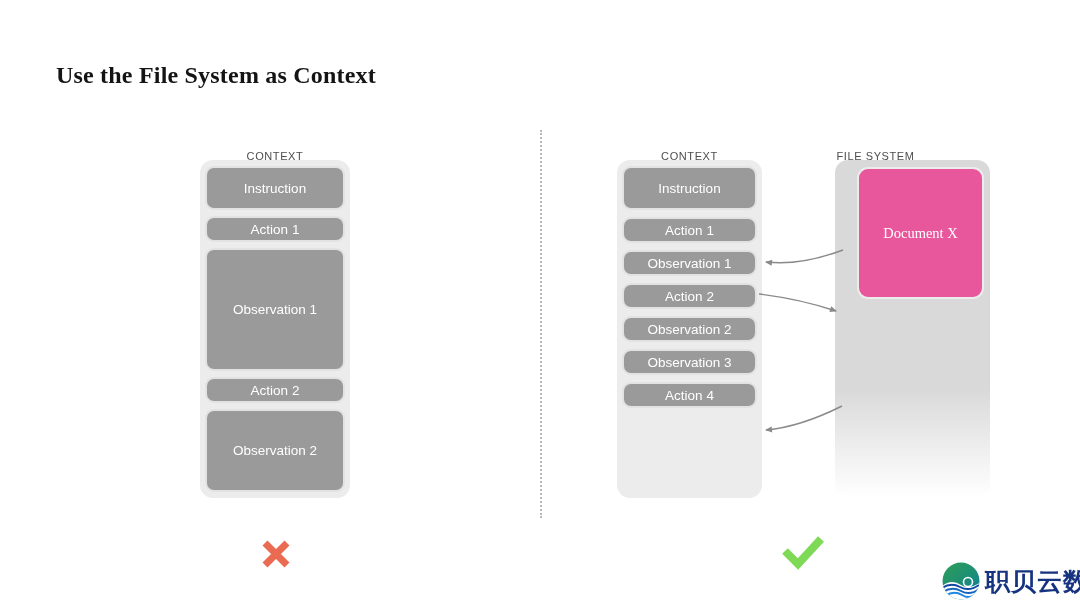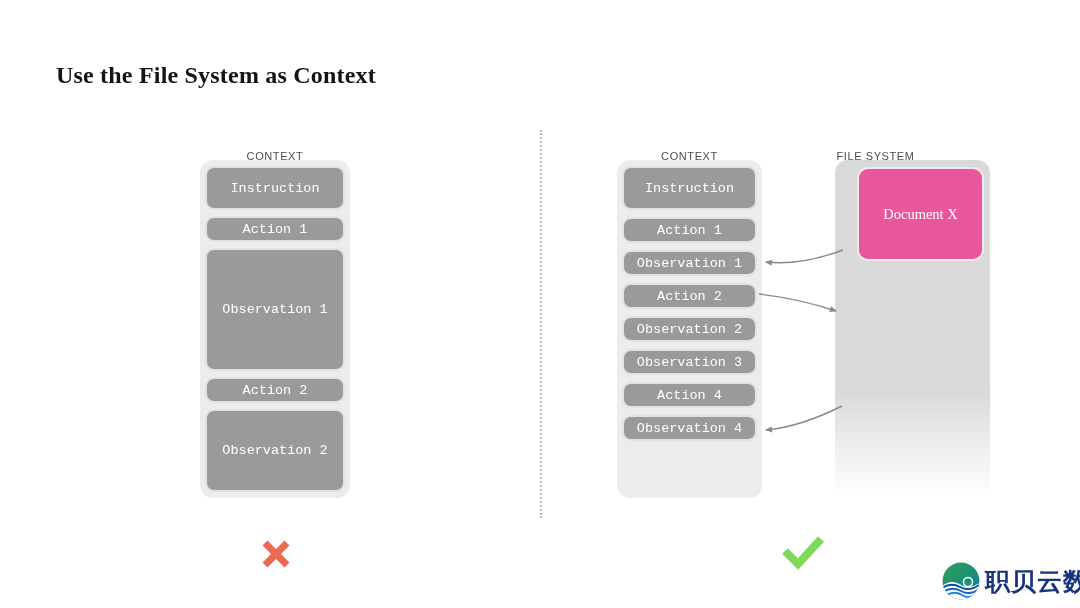--- a/index.html
+++ b/index.html
@@ -30,35 +30,35 @@
   .fs-container{
     position:absolute;left:835px;top:160px;width:155px;height:338px;
     background:linear-gradient(180deg,#d9d9d9 0%,#d9d9d9 68%,rgba(217,217,217,.35) 88%,rgba(217,217,217,0) 100%);
     border-radius:13px;padding:7px 6px;box-sizing:border-box;
     display:flex;flex-direction:column;gap:6px;
   }
 
   .block{
     background:#9a9a9a;border:2px solid #e2e2e2;border-radius:9px;
     box-sizing:border-box;display:flex;align-items:center;justify-content:center;
-    font-family:Liberation Mono, monospace;font-size:13.5px;color:#ffffff;
+    font-family:Liberation Sans, sans-serif;font-size:13.5px;color:#ffffff;
     flex:0 0 auto;
   }
   .h-instr{height:44px;}
   .h-short{height:26px;}
   .h-obs1{height:123px;}
   .h-obs2{height:83px;}
 
   .pink-block{
     background:#e8569c;border:2px solid #ececec;border-radius:11px;
     box-sizing:border-box;display:flex;align-items:center;justify-content:center;
     font-family:"Liberation Serif", serif;font-size:14.5px;color:#ffffff;
     flex:0 0 auto;
   }
-  .h-doc{height:94px;margin-left:16px;}
+  .h-doc{height:132px;margin-left:16px;}
   .h-file{height:125px;}
 
   .divider{
     position:absolute;left:540px;top:130px;height:388px;width:0;
     border-left:2px dotted #b8b8b8;
   }
   .arrows{position:absolute;left:0;top:0;width:1080px;height:608px;pointer-events:none;}
   .mark{position:absolute;}
   .logo{position:absolute;left:941px;top:561px;display:flex;align-items:center;gap:4px;}
   .logo-text{
@@ -86,21 +86,20 @@
   </div>
 
   <div class="ctx-container mid">
     <div class="block h-instr">Instruction</div>
     <div class="block h-short">Action 1</div>
     <div class="block h-short">Observation 1</div>
     <div class="block h-short">Action 2</div>
     <div class="block h-short">Observation 2</div>
     <div class="block h-short">Observation 3</div>
     <div class="block h-short">Action 4</div>
-    <div class="block h-short">Observation 4</div>
   </div>
 
   <div class="fs-container">
     <div class="pink-block h-doc">Document X</div>
   </div>
 
   <div class="divider"></div>
 
   <svg class="arrows" viewBox="0 0 1080 608">
     <defs>

